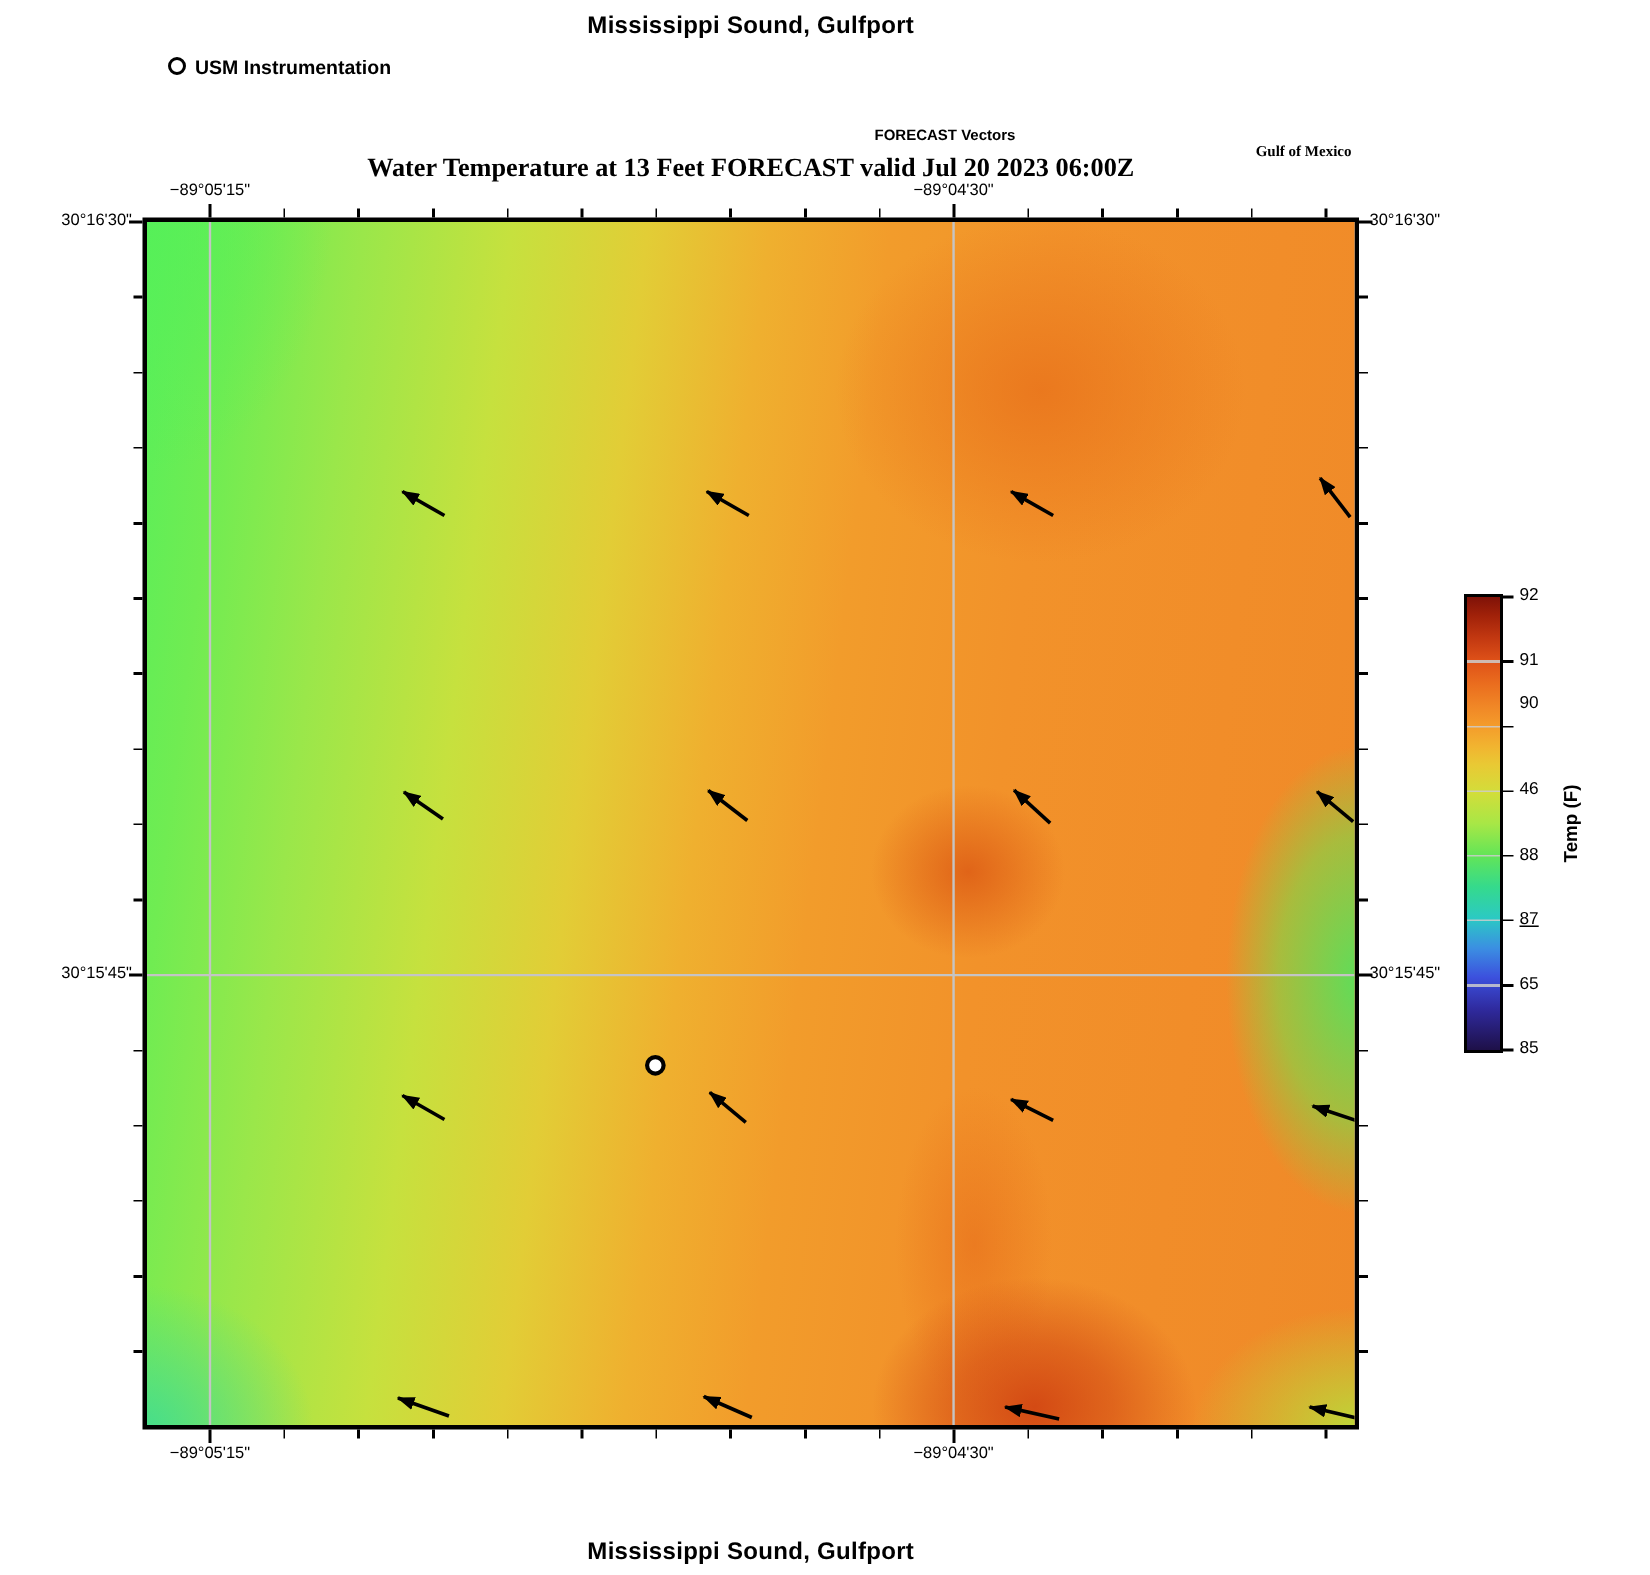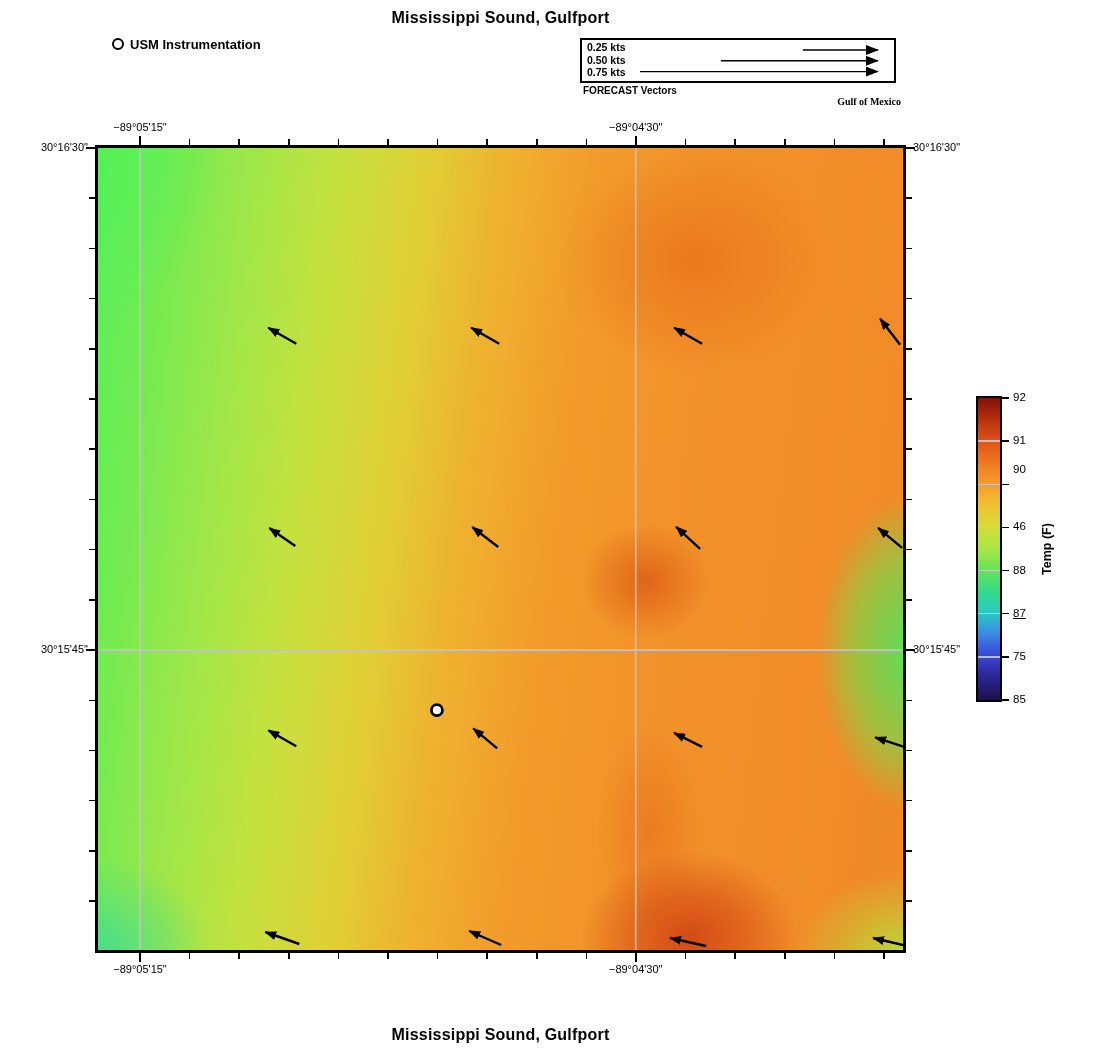--- a/index.html
+++ b/index.html
@@ -61,39 +61,23 @@
 
 <div class="page">
 
   <div class="top-title">Mississippi Sound, Gulfport</div>
 
   <div class="instr-legend">
     <span class="instr-circle"></span>
     <span class="instr-label">USM Instrumentation</span>
   </div>
 
-  <div class="vec-box">
-    <div class="vec-labels">
-      <span class="vec-label">0.25 kts</span>
-      <span class="vec-label">0.50 kts</span>
-      <span class="vec-label">0.75 kts</span>
-    </div>
-    <svg class="vec-svg" id="vecSvg" width="312" height="41" viewBox="0 0 312 41">
-        <defs>
-          <marker id="ah2" markerWidth="13" markerHeight="10" refX="12" refY="5" orient="auto" markerUnits="userSpaceOnUse">
-            <path d="M0,0 L13,5 L0,10 Z" fill="#000"></path>
-          </marker>
-        </defs>
-        <line x1="220.9" y1="10" x2="295.9" y2="10" stroke="#000" stroke-width="1.4" marker-end="url(#ah2)"></line>
-        <line x1="138.8" y1="20.8" x2="295.9" y2="20.8" stroke="#000" stroke-width="1.4" marker-end="url(#ah2)"></line>
-        <line x1="58.0" y1="31.6" x2="295.9" y2="31.6" stroke="#000" stroke-width="1.4" marker-end="url(#ah2)"></line>
-      </svg>
-  </div>
   <div class="vec-caption">FORECAST Vectors</div>
 
+  <div class="subtitle">Water Temperature at 13 Feet FORECAST valid Jul 20 2023 06:00Z</div>
   <div class="gulf-label">Gulf of Mexico</div>
 
   <div class="map-frame">
     <div class="heatmap"></div>
     <svg class="map-overlay" id="mapSvg" width="805" height="802" viewBox="0 0 805 802">
         <defs>
           <marker id="ah" markerWidth="12" markerHeight="9" refX="11" refY="4.5" orient="auto" markerUnits="userSpaceOnUse">
             <path d="M0,0 L12,4.5 L0,9 Z" fill="#000"></path>
           </marker>
         </defs>
@@ -207,20 +191,20 @@
       <div class="cb-tick" style="left: 1002px; top: 526.679px; width: 7px; height: 1.5px;"></div>
       <div class="cb-num" style="left: 1013px; top: 520.429px;">46</div>
       <div class="cb-line" style="left: 978px; top: 526.679px; width: 22px; height: 1.5px;"></div>
       <div class="cb-tick" style="left: 1002px; top: 569.821px; width: 7px; height: 1.5px;"></div>
       <div class="cb-num" style="left: 1013px; top: 563.571px;">88</div>
       <div class="cb-line" style="left: 978px; top: 569.821px; width: 22px; height: 1.5px;"></div>
       <div class="cb-tick" style="left: 1002px; top: 612.964px; width: 7px; height: 1.5px;"></div>
       <div class="cb-num" style="left: 1013px; top: 606.714px; text-decoration: underline;">87</div>
       <div class="cb-line" style="left: 978px; top: 612.964px; width: 22px; height: 1.5px;"></div>
       <div class="cb-tick" style="left: 1002px; top: 656.107px; width: 7px; height: 1.5px;"></div>
-      <div class="cb-num" style="left: 1013px; top: 649.857px;">75</div>
+      <div class="cb-num" style="left: 1013px; top: 649.857px;">65</div>
       <div class="cb-line" style="left: 978px; top: 656.107px; width: 22px; height: 1.5px;"></div>
       <div class="cb-tick" style="left: 1002px; top: 699.25px; width: 7px; height: 1.5px;"></div>
       <div class="cb-num" style="left: 1013px; top: 693px;">85</div>
     </div>
 
   <div class="bottom-title">Mississippi Sound, Gulfport</div>
 </div>
 
 </body></html>

